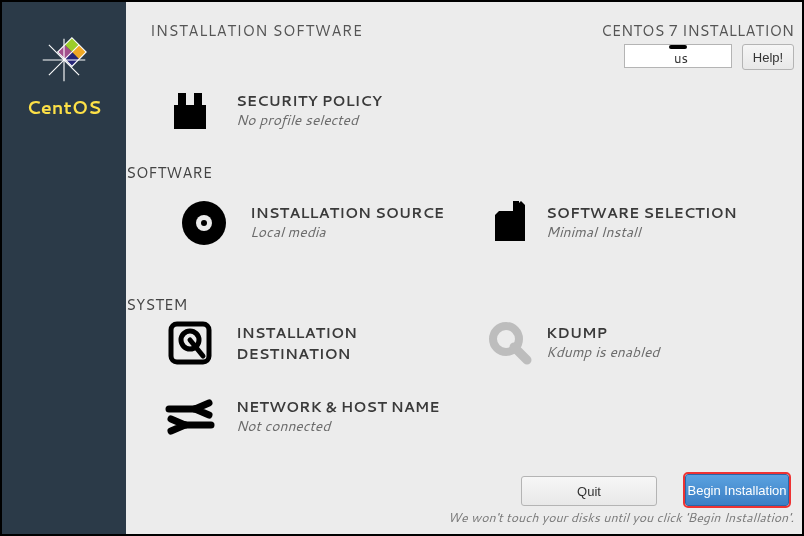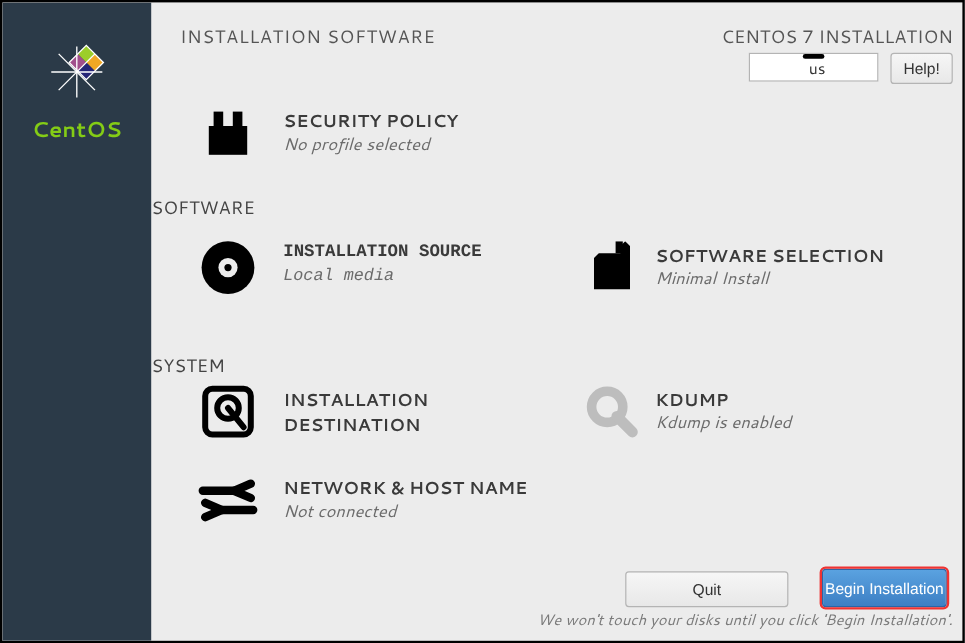--- a/index.html
+++ b/index.html
@@ -18,21 +18,21 @@
     width: 124px;
     height: 532px;
     background: #2b3a48;
     display: flex;
     flex-direction: column;
     align-items: center;
     padding-top: 30px;
   }
   .logo-svg { width: 56px; height: 56px; }
   .logo-text {
-    color: #84cc16;
+    color: #fde047;
     font-weight: bold;
     font-size: 18px;
     margin-top: 6px;
   }
   .main {
     position: absolute;
     left: 124px; top: 0;
     width: 676px;
     height: 532px;
   }
@@ -184,21 +184,21 @@
         <rect x="10" y="2" width="8" height="14" fill="#000"></rect>
         <rect x="26" y="2" width="8" height="14" fill="#000"></rect>
       </svg>
     </div>
     <div class="spoke-title">SECURITY POLICY</div>
     <div class="spoke-status">No profile selected</div>
   </div>
 
   <div class="section-heading" style="top:160px;">SOFTWARE</div>
 
-  <div class="spoke" style="left:0; top:196px;font-family:Liberation Mono, monospace;">
+  <div class="spoke" style="left:14px; top:196px;">
     <div class="icon-holder">
       <svg width="46" height="46" viewBox="0 0 46 46">
         <circle cx="23" cy="23" r="22" fill="#000"></circle>
         <circle cx="23" cy="23" r="8" fill="#ececec"></circle>
         <circle cx="23" cy="23" r="3" fill="#000"></circle>
       </svg>
     </div>
     <div class="spoke-title">INSTALLATION SOURCE</div>
     <div class="spoke-status">Local media</div>
   </div>

